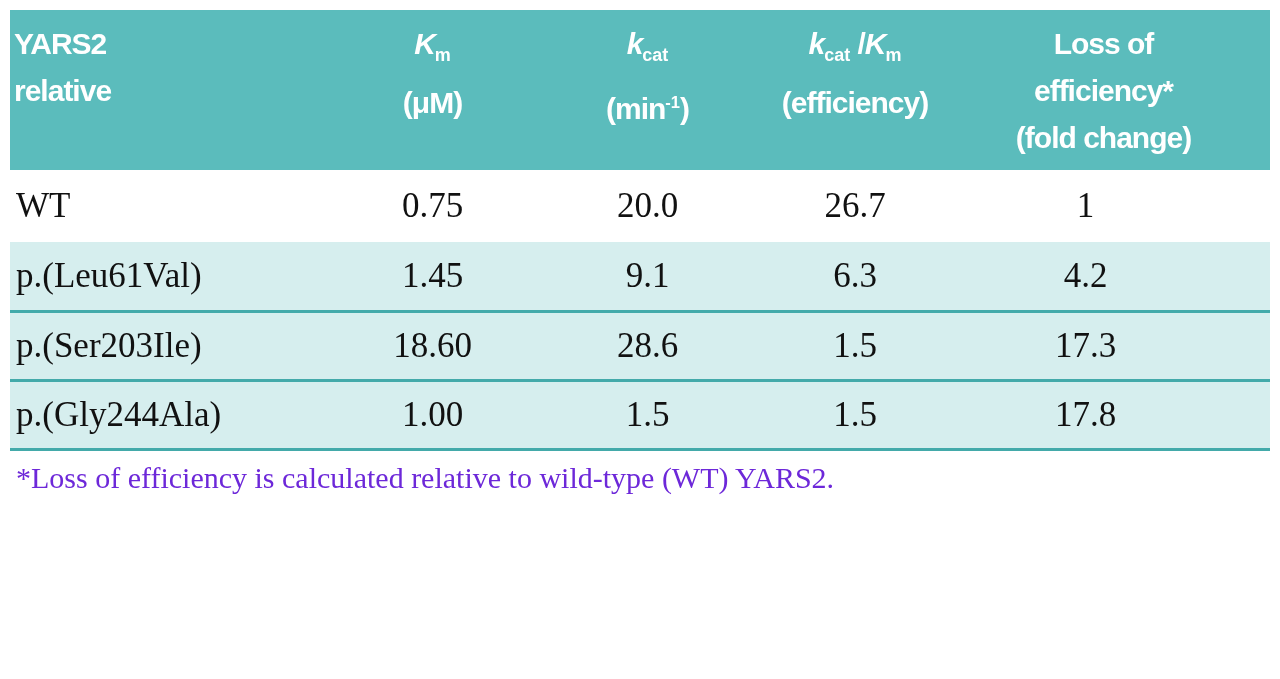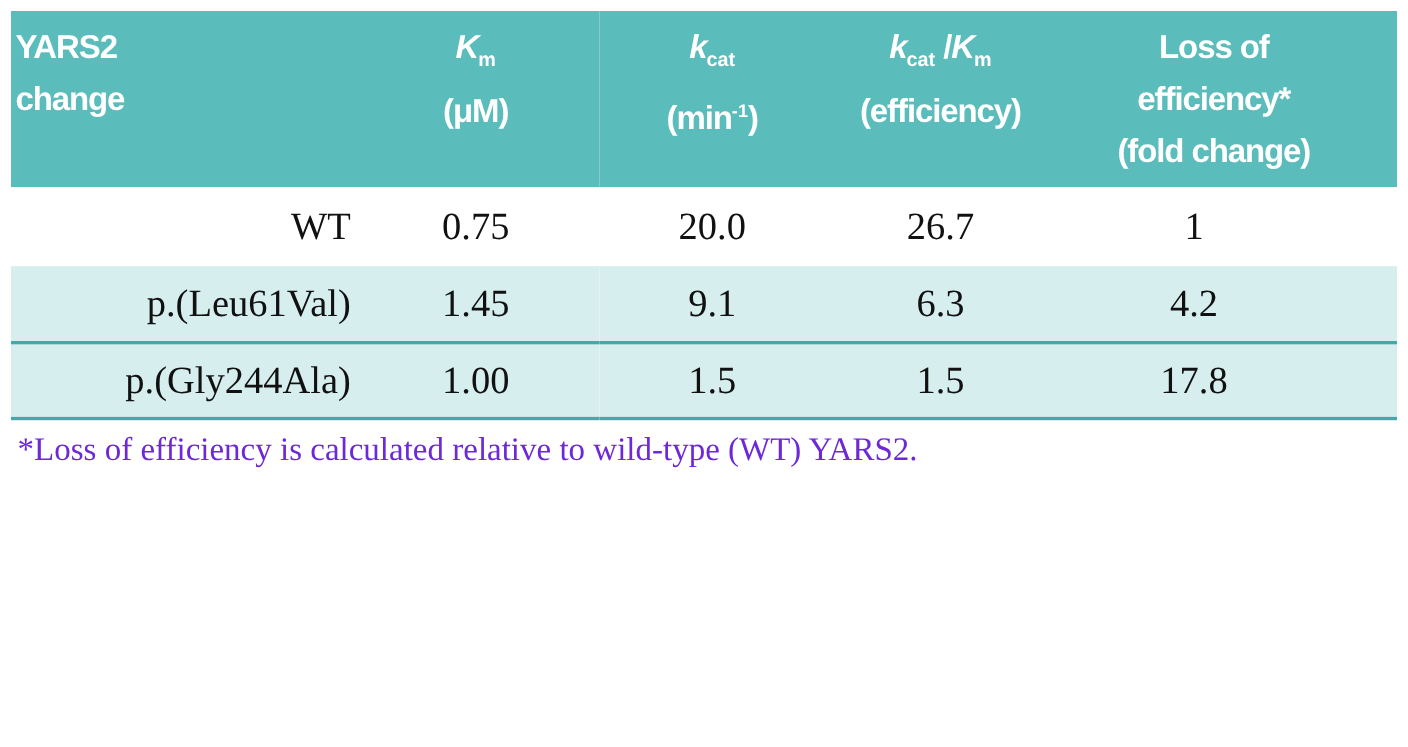--- a/index.html
+++ b/index.html
@@ -47,21 +47,21 @@
   thead sub{font-size:0.60em;font-style:normal;letter-spacing:0;}
   thead sup{font-size:0.55em;letter-spacing:0;}
   tbody td{
     font-family:"Liberation Serif", "DejaVu Serif", serif;
     font-size:35px;
     color:var(--text_body);
     text-align:center;
     height:72px;
     box-sizing:border-box;
   }
-  tbody td.c1{text-align:right;padding-left:6px;}
+  tbody td.c1{text-align:left;padding-left:6px;}
   tbody td.c5{padding-right:60px;}
   tr.shaded td{
     background:var(--row_shaded_bg);
     border-bottom:3px solid var(--divider);
     height:69px;
   }
   .footnote{
     font-family:"Liberation Serif", "DejaVu Serif", serif;
     font-size:30px;
     color:#6d28d9;
@@ -78,21 +78,21 @@
       <col class="c1">
         <col class="c2">
         <col class="c3">
         <col class="c4">
         <col class="c5">
     </colgroup>
     <thead>
       <tr>
         <th class="c1">
           <div>YARS2</div>
-          <div>change</div>
+          <div>relative</div>
         </th>
         <th>
           <div><span class="sym">K</span><sub>m</sub></div>
           <div>(μM)</div>
         </th>
         <th>
           <div><span class="sym">k</span><sub>cat</sub></div>
           <div><span>(min</span><sup>-1</sup><span>)</span></div>
         </th>
         <th>
@@ -115,20 +115,27 @@
         <td class="c5">1</td>
       </tr>
       <tr class="shaded">
         <td class="c1">p.(Leu61Val)</td>
         <td>1.45</td>
         <td>9.1</td>
         <td>6.3</td>
         <td class="c5">4.2</td>
       </tr>
       <tr class="shaded">
+        <td class="c1">p.(Ser203Ile)</td>
+        <td>18.60</td>
+        <td>28.6</td>
+        <td>1.5</td>
+        <td class="c5">17.3</td>
+      </tr>
+      <tr class="shaded">
         <td class="c1">p.(Gly244Ala)</td>
         <td>1.00</td>
         <td>1.5</td>
         <td>1.5</td>
         <td class="c5">17.8</td>
       </tr>
     </tbody>
   </table>
   <div class="footnote">*Loss of efficiency is calculated relative to wild-type (WT) YARS2.</div>
 </div>

